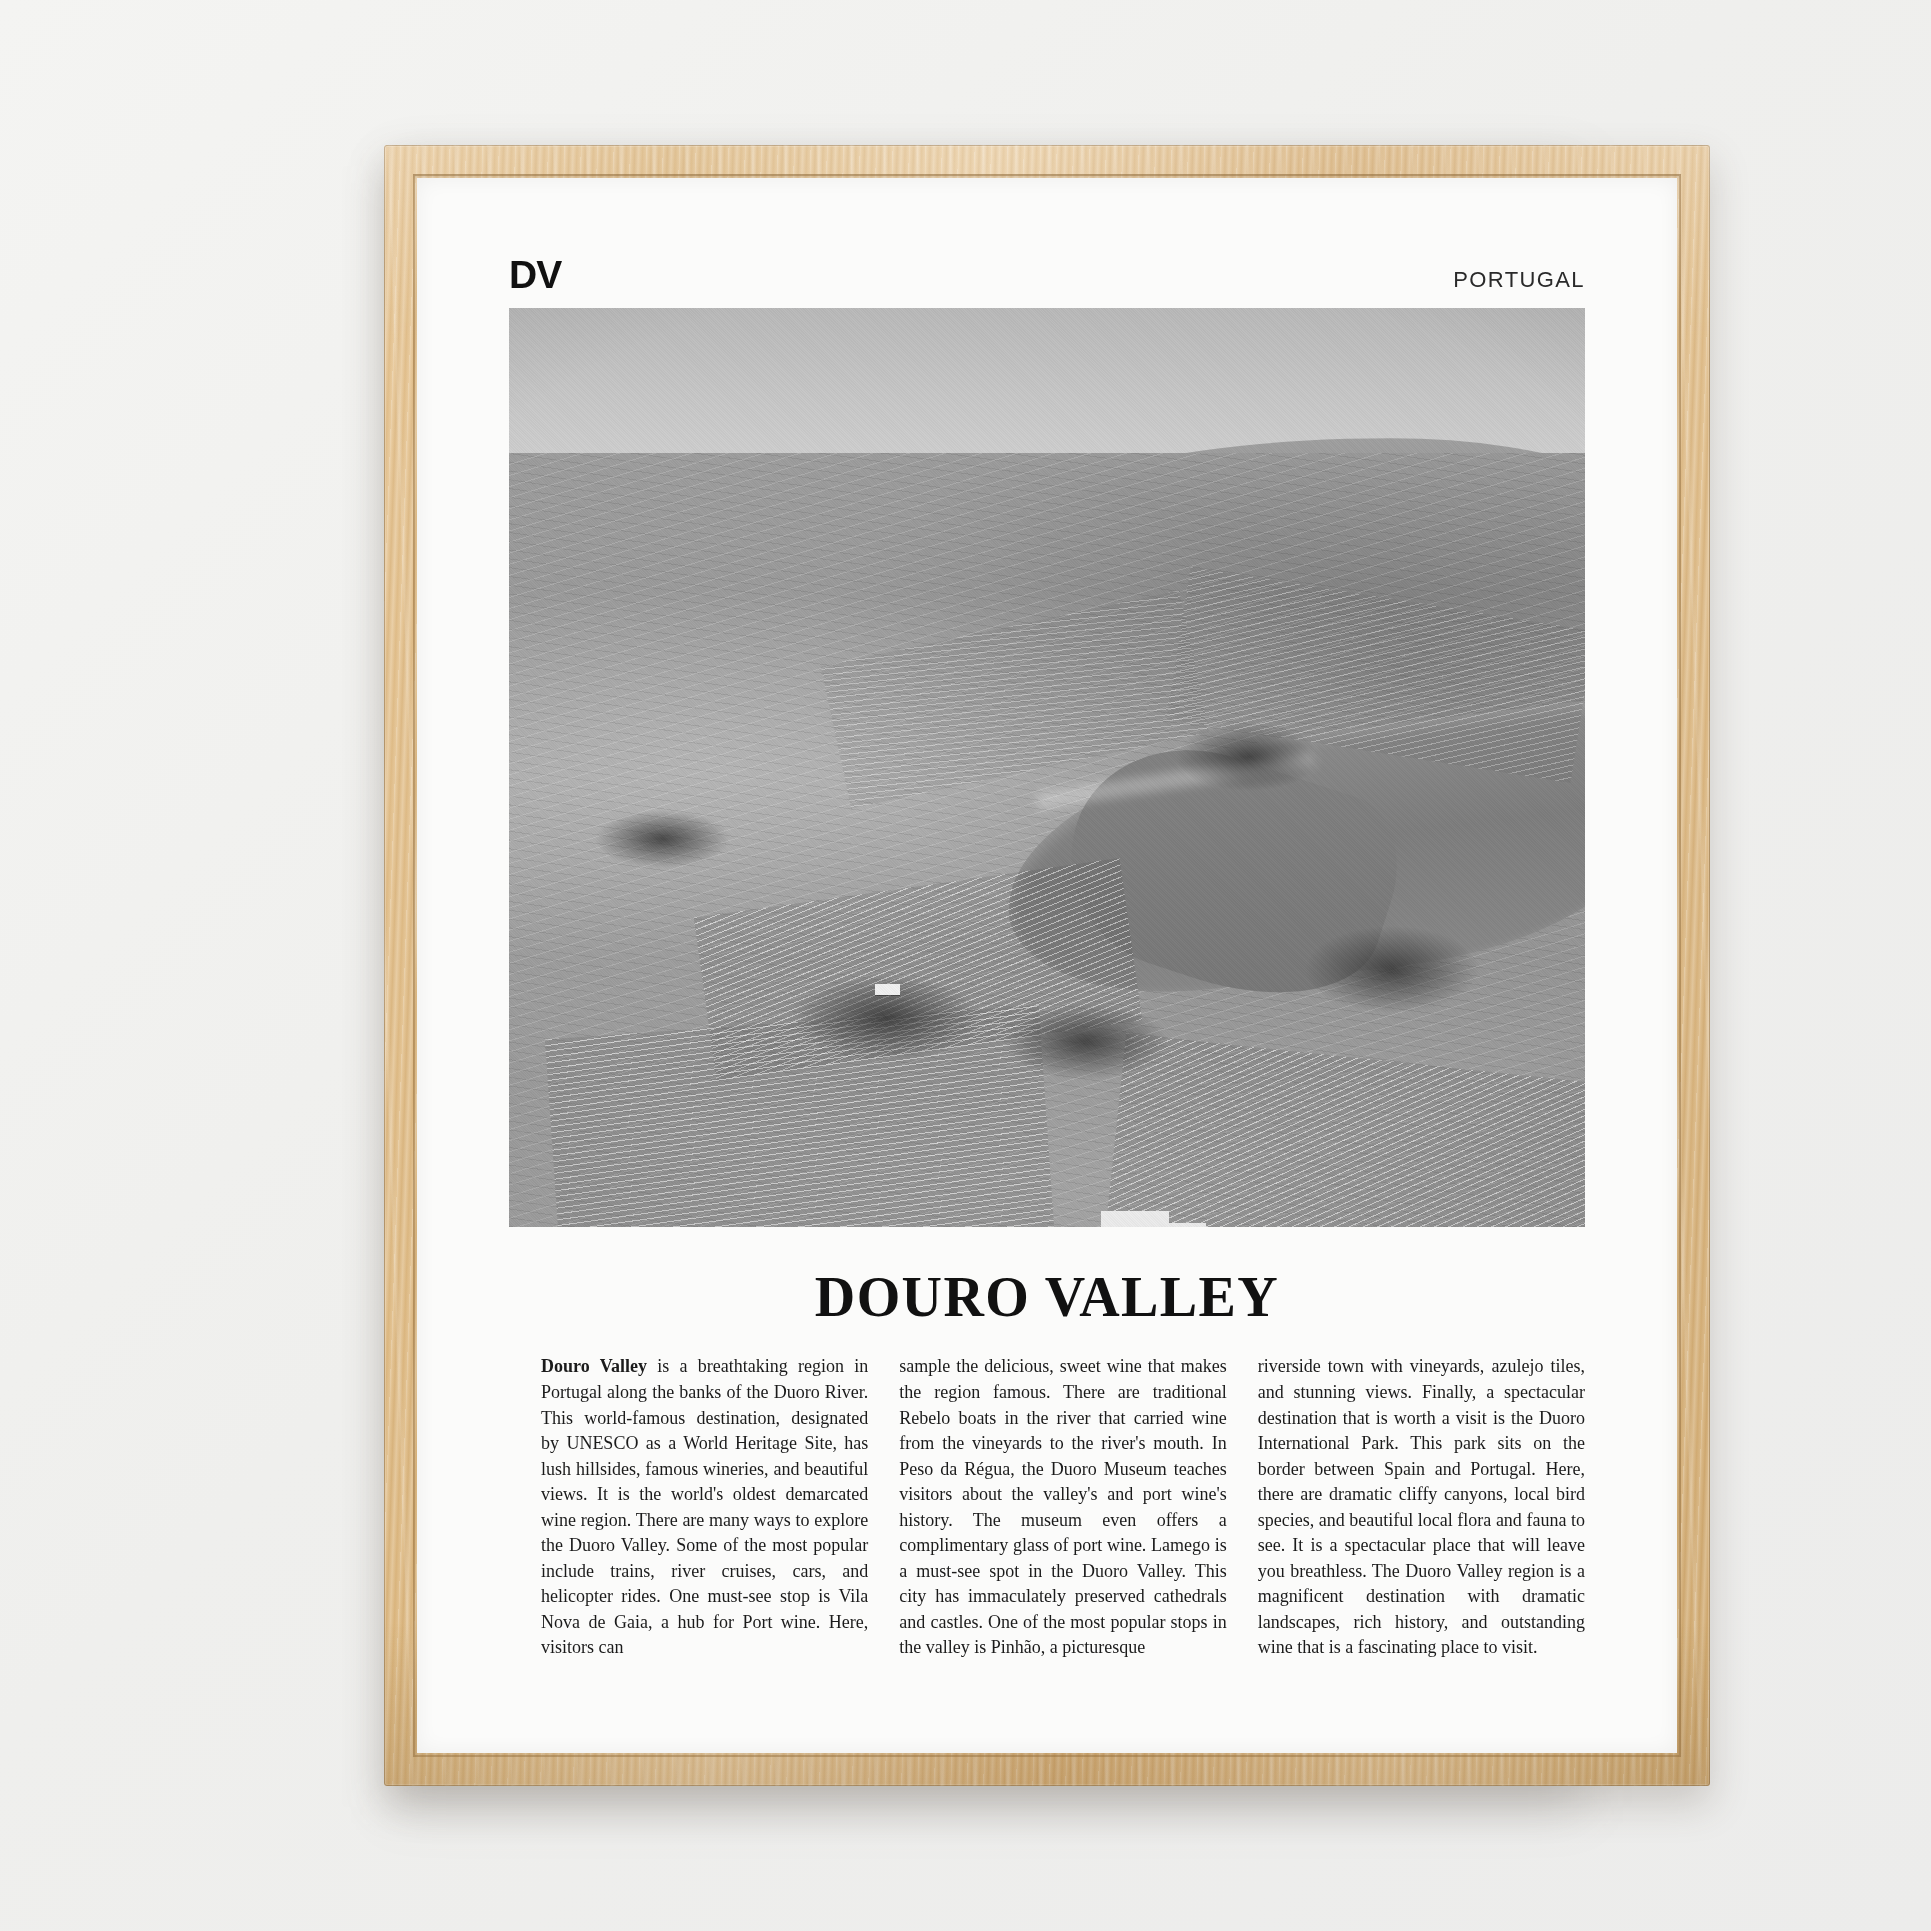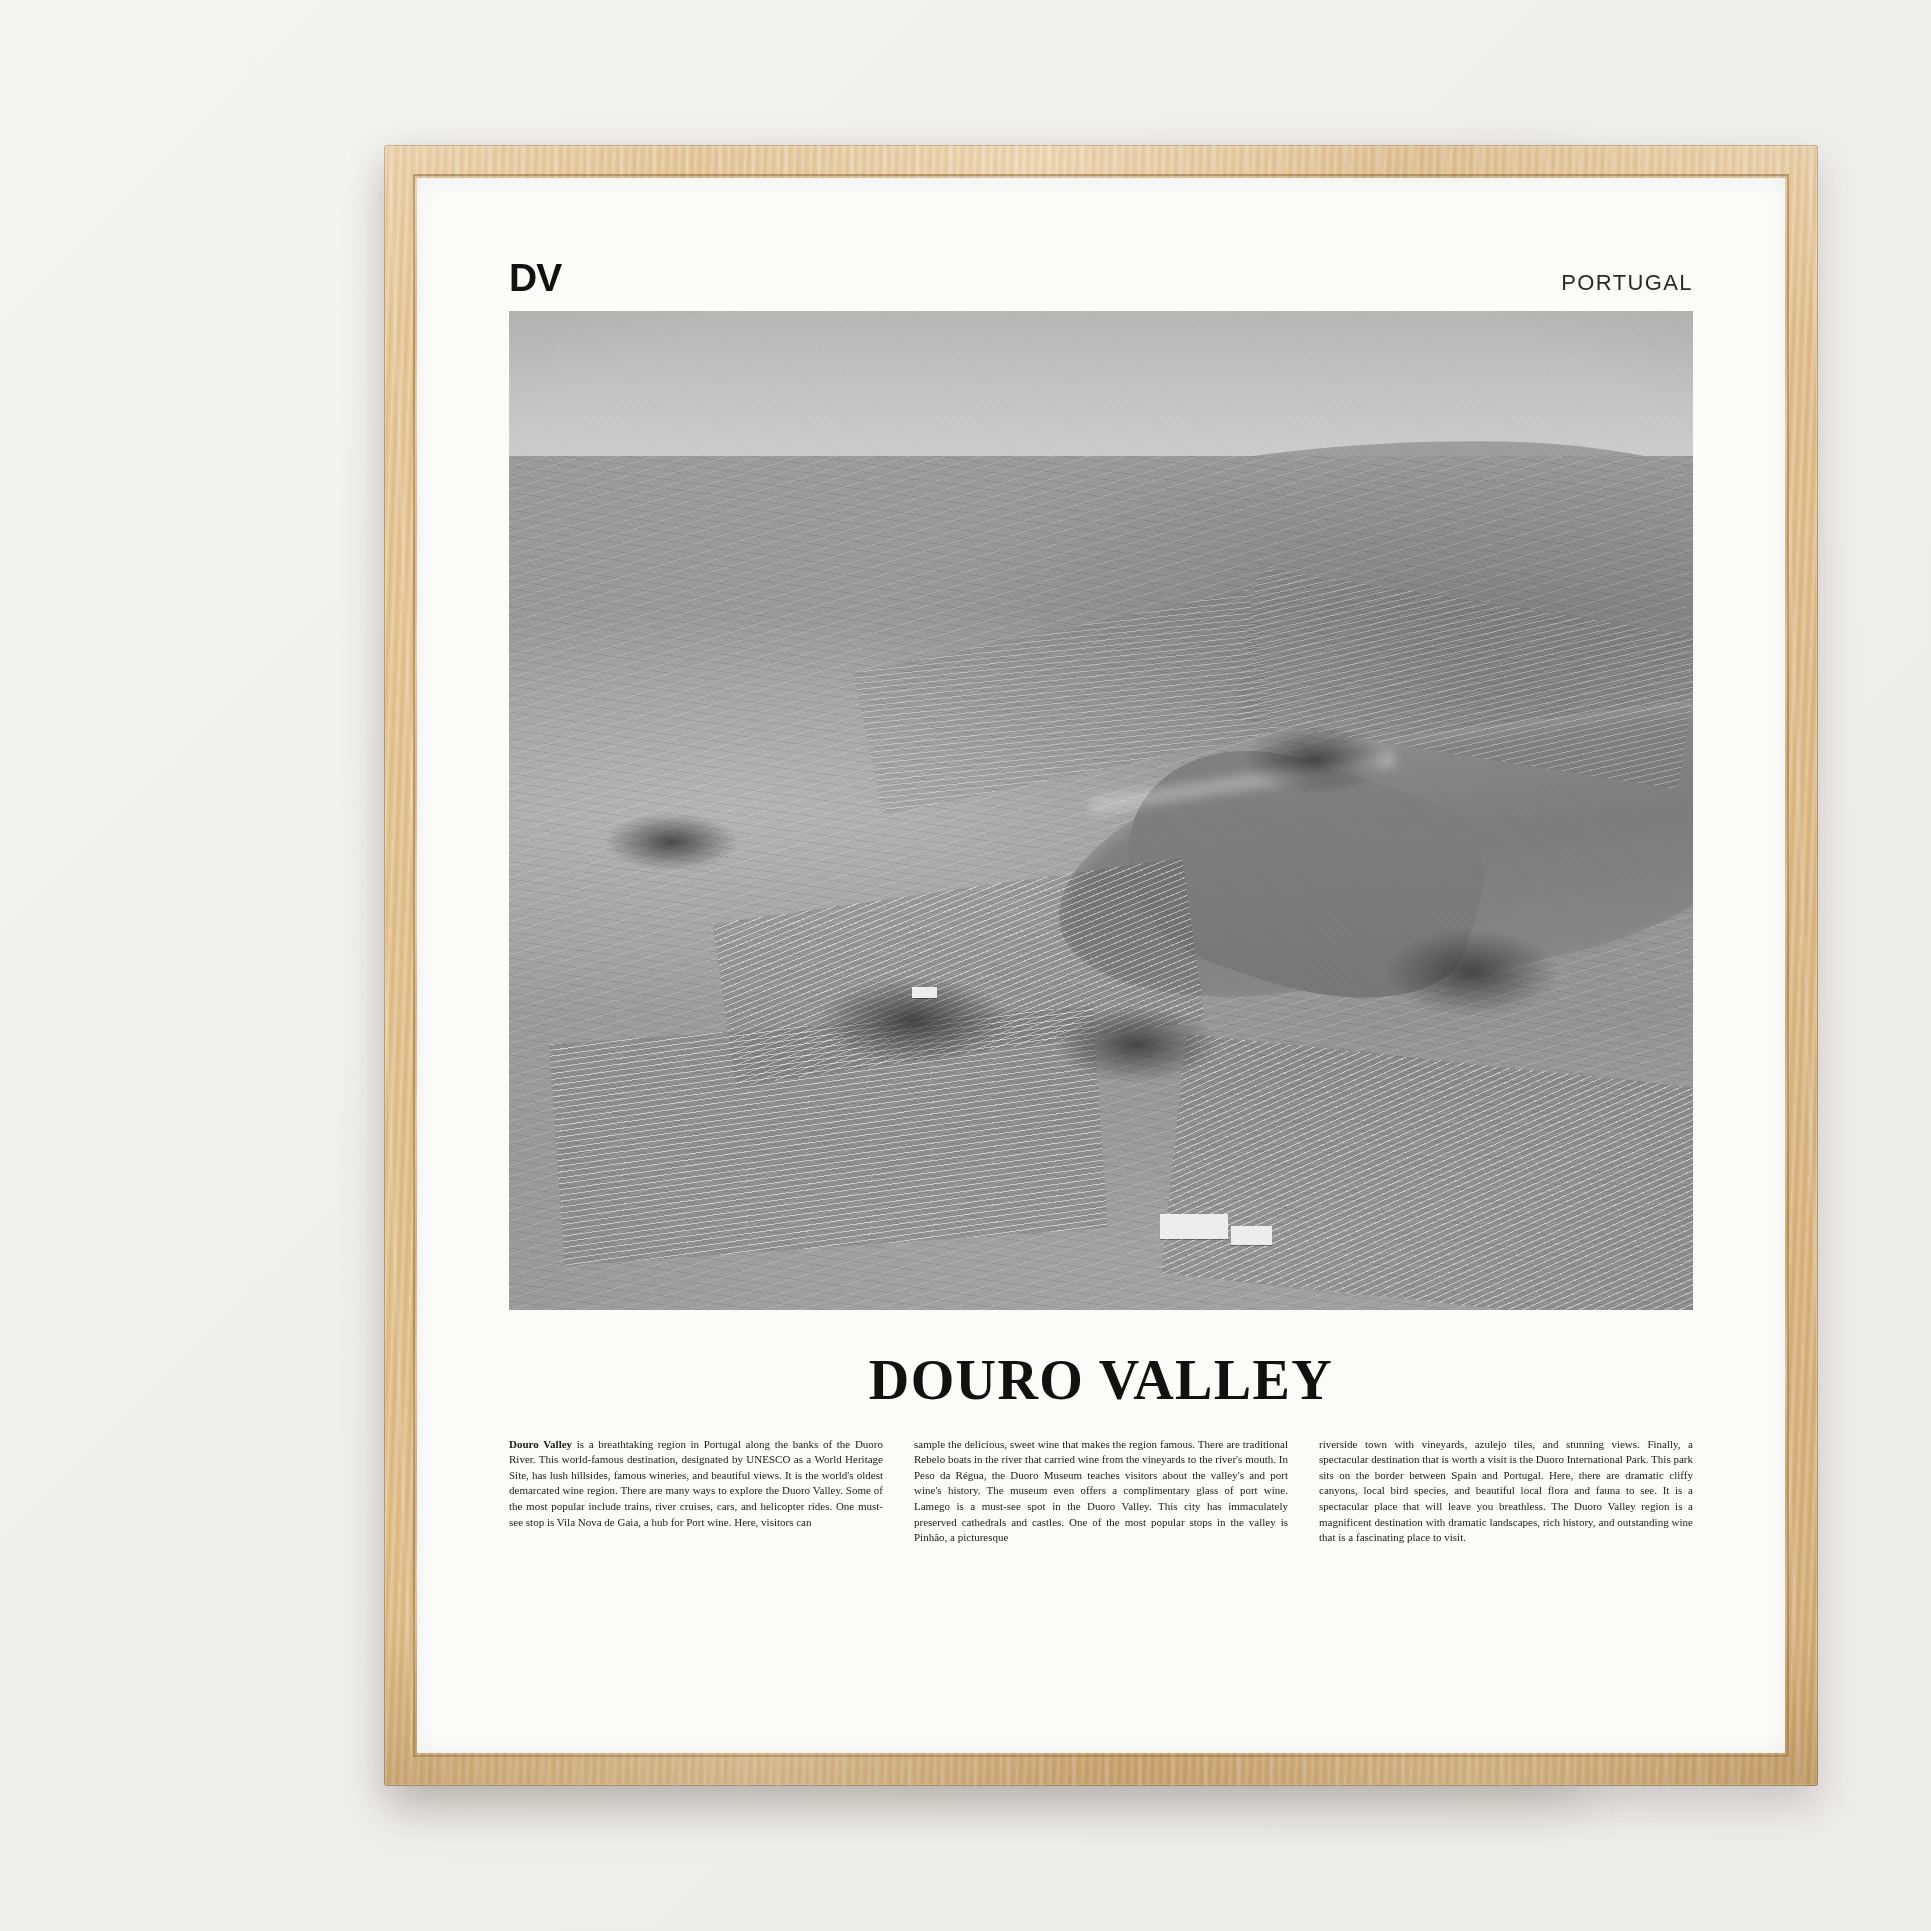--- a/index.html
+++ b/index.html
@@ -28,21 +28,21 @@
     height: 1641px;
     background: rgba(90, 85, 75, 0.18);
     filter: blur(25px);
     border-radius: 3.9px;
   }
 
   .frame {
     position: absolute;
     left: 384px;
     top: 145px;
-    width: 1434px;
+    width: 1326px;
     height: 1641px;
     box-sizing: border-box;
     padding: 33px;
     border-radius: 2.9px;
     background:
       repeating-linear-gradient(
         92deg,
         rgba(255,255,255,0.30) 0px,
         rgba(255,255,255,0.10) 1.9px,
         rgba(160,120,70,0.10) 4.8px,
@@ -286,25 +286,26 @@
     color: #111111;
     margin-top: 42px;
     margin-bottom: 29px;
     line-height: 1;
   }
 
   
   .columns {
     display: flex;
     gap: 31px;
-    font-size: 11px;
+    font-size: 18px;
     line-height: 1.42;
     color: #1b1b1b;
     text-align: justify;
     hyphens: auto;
+    margin-left: 32px;
   }
   .col { flex: 1 1 0; }
   .col p { margin: 0; }
   .lead { font-weight: bold; }
 </style>
 </head>
 <body>
 
 <div id="scene">
 

